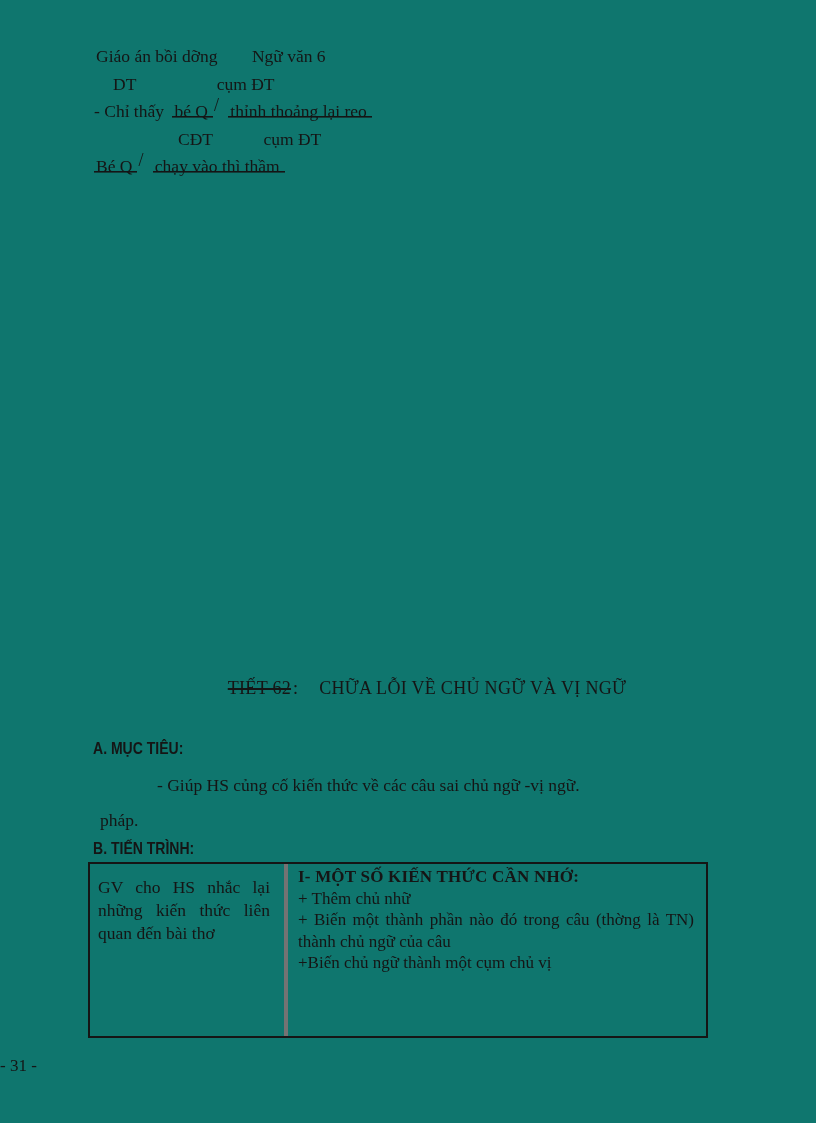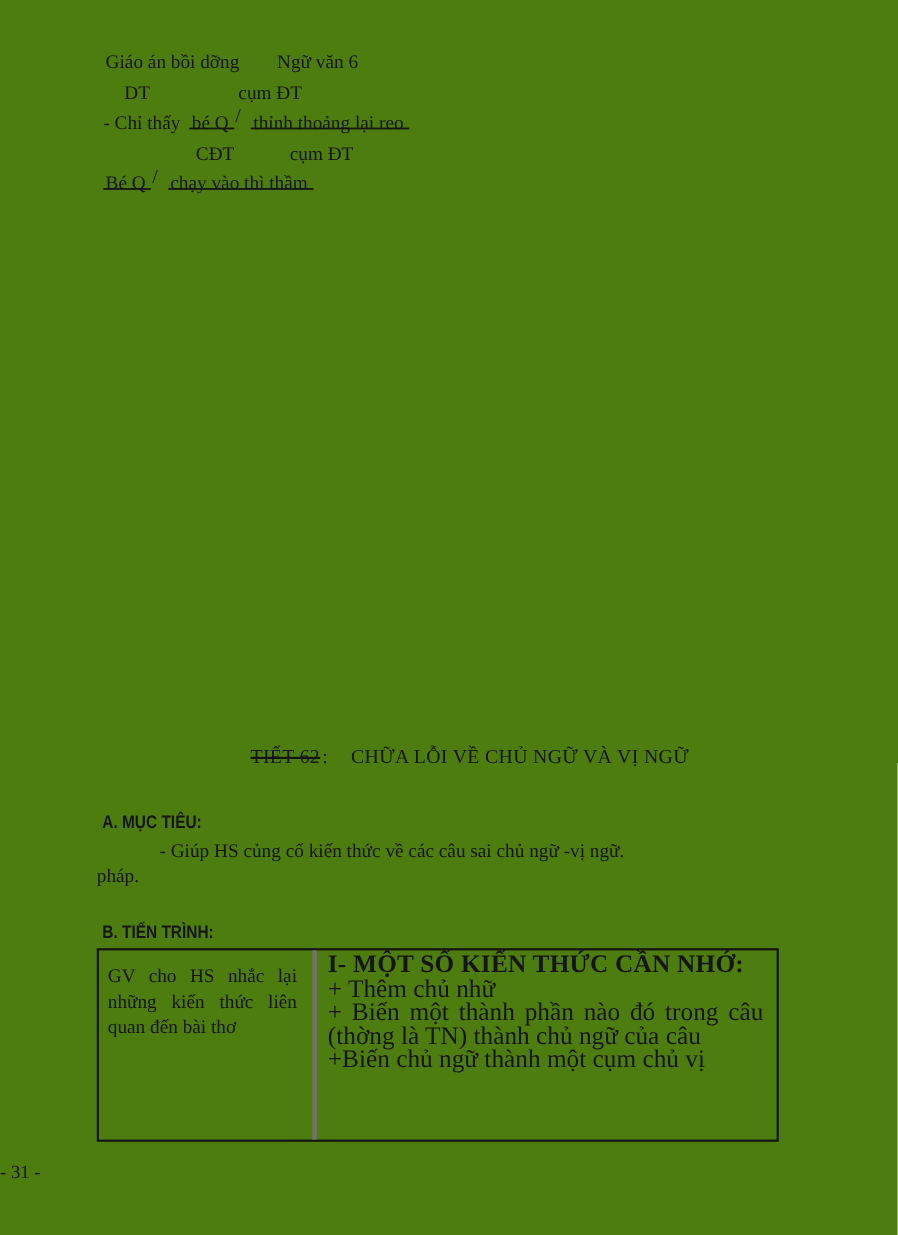--- a/index.html
+++ b/index.html
@@ -1,20 +1,20 @@
 <!DOCTYPE html>
 <html><head>
 <meta charset="utf-8">
 <style>
   html,body { margin:0; padding:0; background:#e8e8e8; }
   .page {
     position:relative;
     width:816px; height:1123px;
     margin:0 auto;
-    background:#4d7c0f;
+    background:#0f766e;
     font-family:"Liberation Serif","DejaVu Serif",serif;
     color:#151515;
     overflow:hidden;
   }
 
   
   .top-block { position:absolute; left:88px; top:46px; font-size:17.5px; }
   .tline { height:27.5px; white-space:nowrap; }
   .tline .m8  { margin-left:8px; }
   .ul {
@@ -45,42 +45,42 @@
     font-family:"Liberation Sans","DejaVu Sans",sans-serif;
     font-weight:bold; font-size:16.5px;
     transform:scaleX(0.85); transform-origin:left center;
     white-space:nowrap;
   }
   .sec-a { top:739px; }
   .sec-b { top:839px; }
 
   
   .objectives { position:absolute; left:88px; top:762px; width:642px; font-size:17.5px; line-height:23px; }
-  .objectives p { margin:0; }
+  .objectives p { margin:12px; }
   .obj-indent { text-indent:57px; }
   .obj-just { text-align:justify; text-align-last:justify; }
 
   
   .gv-table {
     position:absolute; left:88px; top:862px;
     width:620px; height:176px; box-sizing:border-box;
     border:2px solid #151515;
     display:flex;
   }
   .cell-left {
     width:198px; box-sizing:border-box; flex:none;
     border-right:4px solid #737373;
     padding:12px 14px 0 8px;
     font-size:17.5px; line-height:23px;
     text-align:justify;
   }
   .cell-right {
     flex:1; box-sizing:border-box;
     padding:2px 12px 0 10px;
-    font-size:23px; line-height:21.5px;
+    font-size:17px; line-height:21.5px;
   }
   .cell-right div { margin:0; }
   .kr-heading { font-weight:bold; letter-spacing:0.2px; }
   .kr-just { text-align:justify; }
   .kr-indent { padding-left:44px; }
 
   
   .page-number {
     position:absolute; top:1056px; left:0; width:784px;
     text-align:left; font-size:17px;

